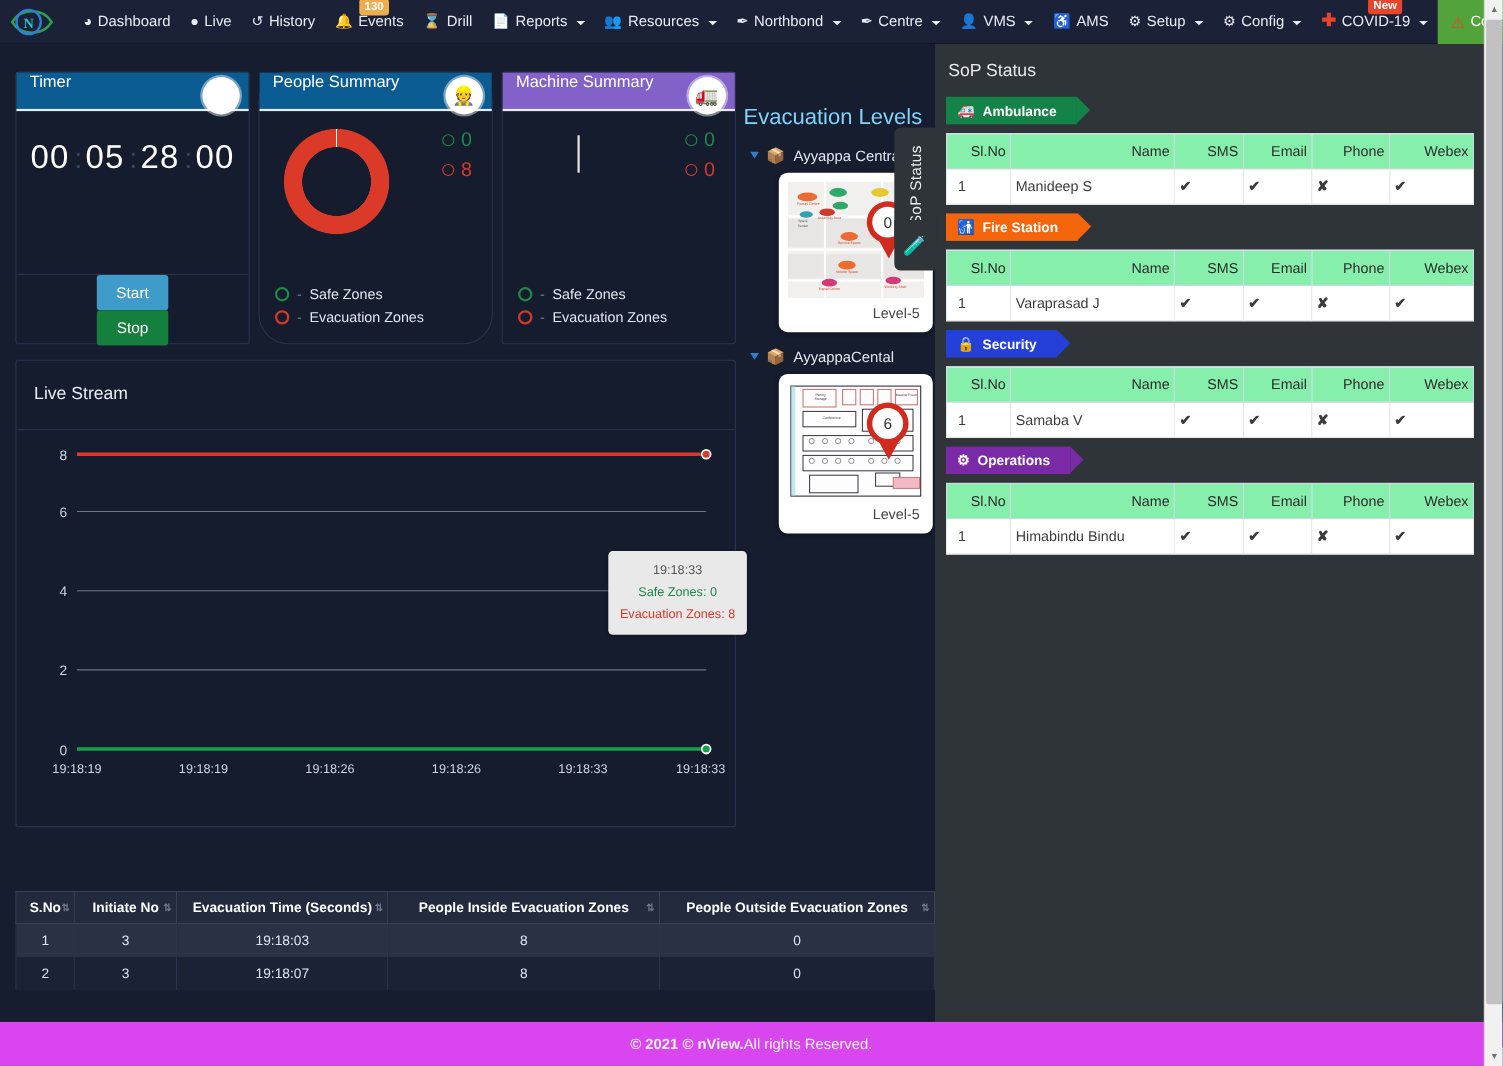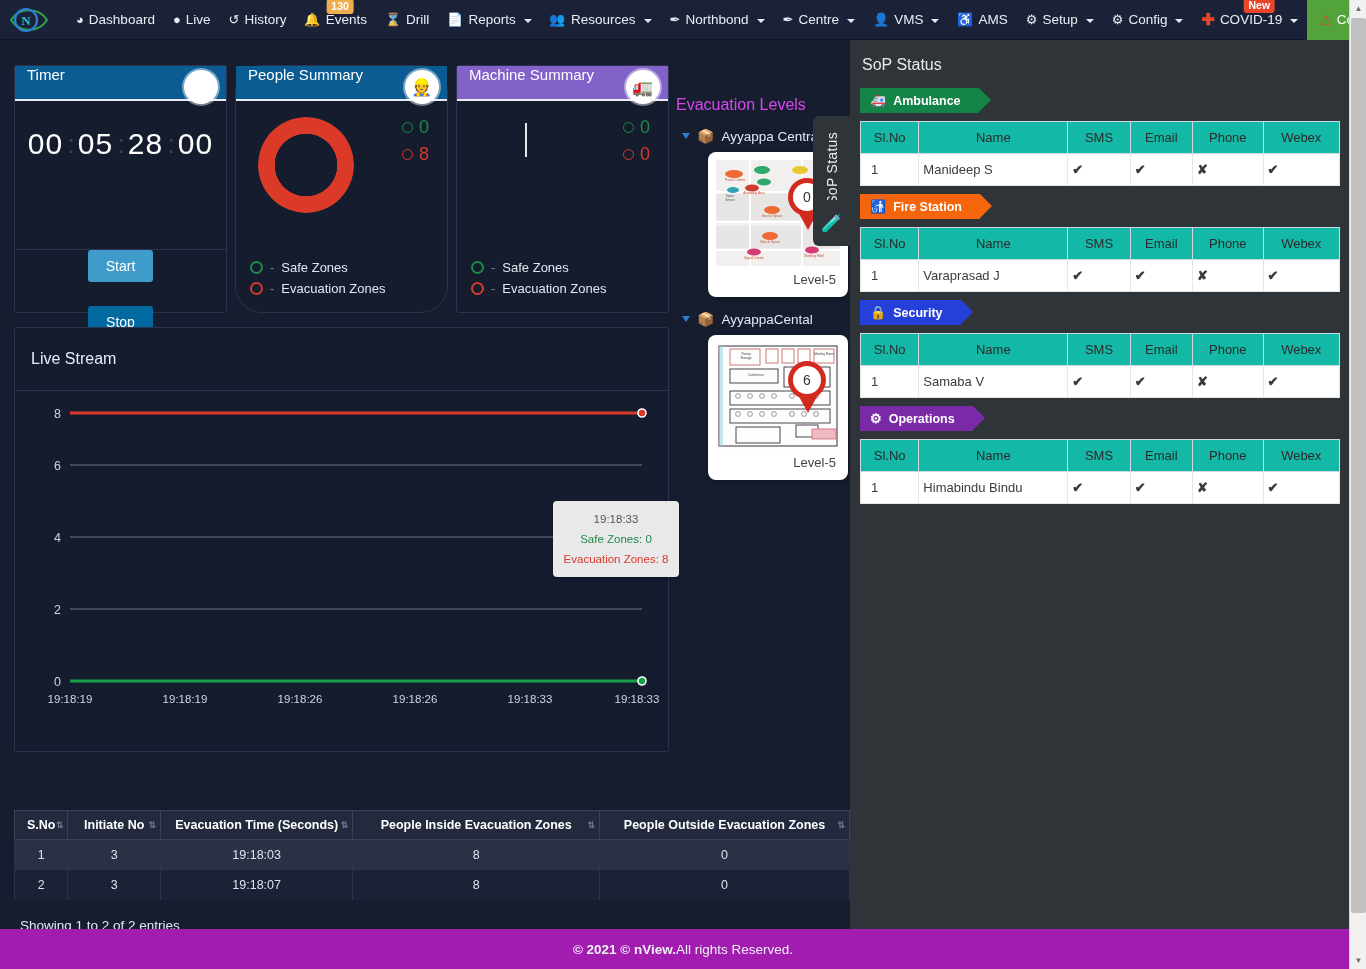--- a/index.html
+++ b/index.html
@@ -86,21 +86,21 @@
   .timer-clock { color:#e7eaf3; font-size:15.5px; padding:25px 0 0 22px; }
   .timer-btns {
     position:absolute;bottom:0;left:0;width:100%;height:63px;border-top:1px solid #2b3350;
     display:flex;align-items:center;justify-content:space-between;padding:0 18px;flex-direction:column;
   }
   .btn {
     border:none;border-radius:3px;color:#fff;font-size:14px;padding:8px 18px;cursor:pointer;
     font-family:"Liberation Sans", sans-serif;
   }
   .btn-start { background:#3f9bc9; }
-  .btn-stop { background:#0369a1;margin-top:24px; }
+  .btn-stop { background:#15803d; }
 
   
   #people-card { left:235px; top:25px; width:213px; height:248px;border-radius:27px; }
   #machine-card { left:456px; top:25px; width:213px; height:248px; }
   .donut-wrap { position:relative; height:140px; }
   .donut {
     position:absolute; left:22px; top:16px; width:96px;height:96px;border-radius:50%;
     background: conic-gradient(#dc3a28 0deg 359.4deg, #ffffff 359.4deg 360deg);
     -webkit-mask: radial-gradient(circle, transparent 0 31px, #000 31.5px);
             mask: radial-gradient(circle, transparent 0 31px, #000 31.5px);
@@ -132,21 +132,21 @@
     position:absolute; left:538px; top:110px; width:126px;
     background:#e9e9e9; border-radius:4px; padding:8px 10px; text-align:center;
     font-size:11.5px; line-height:1.75; box-shadow:0 1px 3px rgba(0,0,0,.3);
   }
   .tooltip .t-time { color:#555; }
   .tooltip .t-safe { color:#1e8a4a; }
   .tooltip .t-evac { color:#d6392b; }
 
   
   #evac-panel { position:absolute; left:676px; top:56px; width:174px; height:500px; }
-  .evac-title { color:#d946ef; font-size:16px; margin-bottom:14px; }
+  .evac-title { color:#7dd3fc; font-size:20px; margin-bottom:14px; }
   .tree-row { display:flex; align-items:center; gap:7px; margin:6px 0 8px 6px; }
   .tri-down { width:0;height:0;border-left:4.5px solid transparent;border-right:4.5px solid transparent;
               border-top:6px solid #2f7fd0; }
   .cube-ico { font-size:14px; }
   .tree-label { color:#e3e7f1; font-size:13.5px; white-space:nowrap; }
   .map-card {
     background:#fff; border-radius:8px; padding:8px; margin:0 0 14px 32px; width:140px;
     box-shadow:0 1px 4px rgba(0,0,0,.35);
   }
   .map-thumb { position:relative; width:124px; height:106px; overflow:hidden; }
@@ -218,35 +218,35 @@
   }
   .tag.amb { background:#148348; } .tag.amb::after{ color:#148348; }
   .tag.fire { background:#f4650c; } .tag.fire::after{ color:#f4650c; }
   .tag.sec { background:#2540d8; } .tag.sec::after{ color:#2540d8; }
   .tag.ops { background:#7a2aa6; } .tag.ops::after{ color:#7a2aa6; }
   .tag .tg-ico { font-size:13px; }
   table.sop {
     width:480px; border-collapse:collapse; background:#fff; margin-bottom:4px;
   }
   table.sop th {
-    background:#14b8a6; color:#2b2b2b; font-weight:normal; font-size:13px;
-    padding:8px 4px; text-align:center; border:1px solid #cfd9e4;
+    background:#86efac; color:#2b2b2b; font-weight:normal; font-size:13px;
+    padding:8px 4px; text-align:right; border:1px solid #cfd9e4;
   }
   table.sop td {
     background:#fff; color:#3b3b3b; font-size:13px; padding:8px 4px;
     text-align:left; border:1px solid #e6e6e6;
   }
   table.sop td.sl { text-align:left; padding-left:10px; }
   .tick { color:#22a63f; font-size:15px; font-weight:bold; }
   .cross { color:#e02c20; font-size:14px; font-weight:bold; }
 
   
   .footer {
     position:absolute; left:0; top:929px; width:1366px; height:40px;
-    background:#a21caf; color:#eef1f5; font-size:13.5px;
+    background:#d946ef; color:#eef1f5; font-size:13.5px;
     display:flex; align-items:center; justify-content:center;
   }
   .footer b { font-weight:bold; }
 
   
   .scrollbar {
     position:absolute; right:0; top:0; width:17px; height:969px;
     background:#f1f1f1; z-index:60; border-left:1px solid #d6d6d6;
   }
   .sb-arrow { width:17px;height:17px;display:flex;align-items:center;justify-content:center;
@@ -609,21 +609,20 @@
           </tr>
           <tr>
             <td>2</td>
             <td>3</td>
             <td>19:18:07</td>
             <td>8</td>
             <td>0</td>
           </tr>
         </tbody>
       </table>
-      <div class="dt-info">Showing 1 to 2 of 2 entries</div>
     </div>
   </div>
 
   <div class="sop-tab">
     <span>SoP Status</span>
   </div>
   <div class="sop-tab2">🧪</div>
 
   <div class="sop-panel">
     <div class="sop-title">SoP Status</div>

